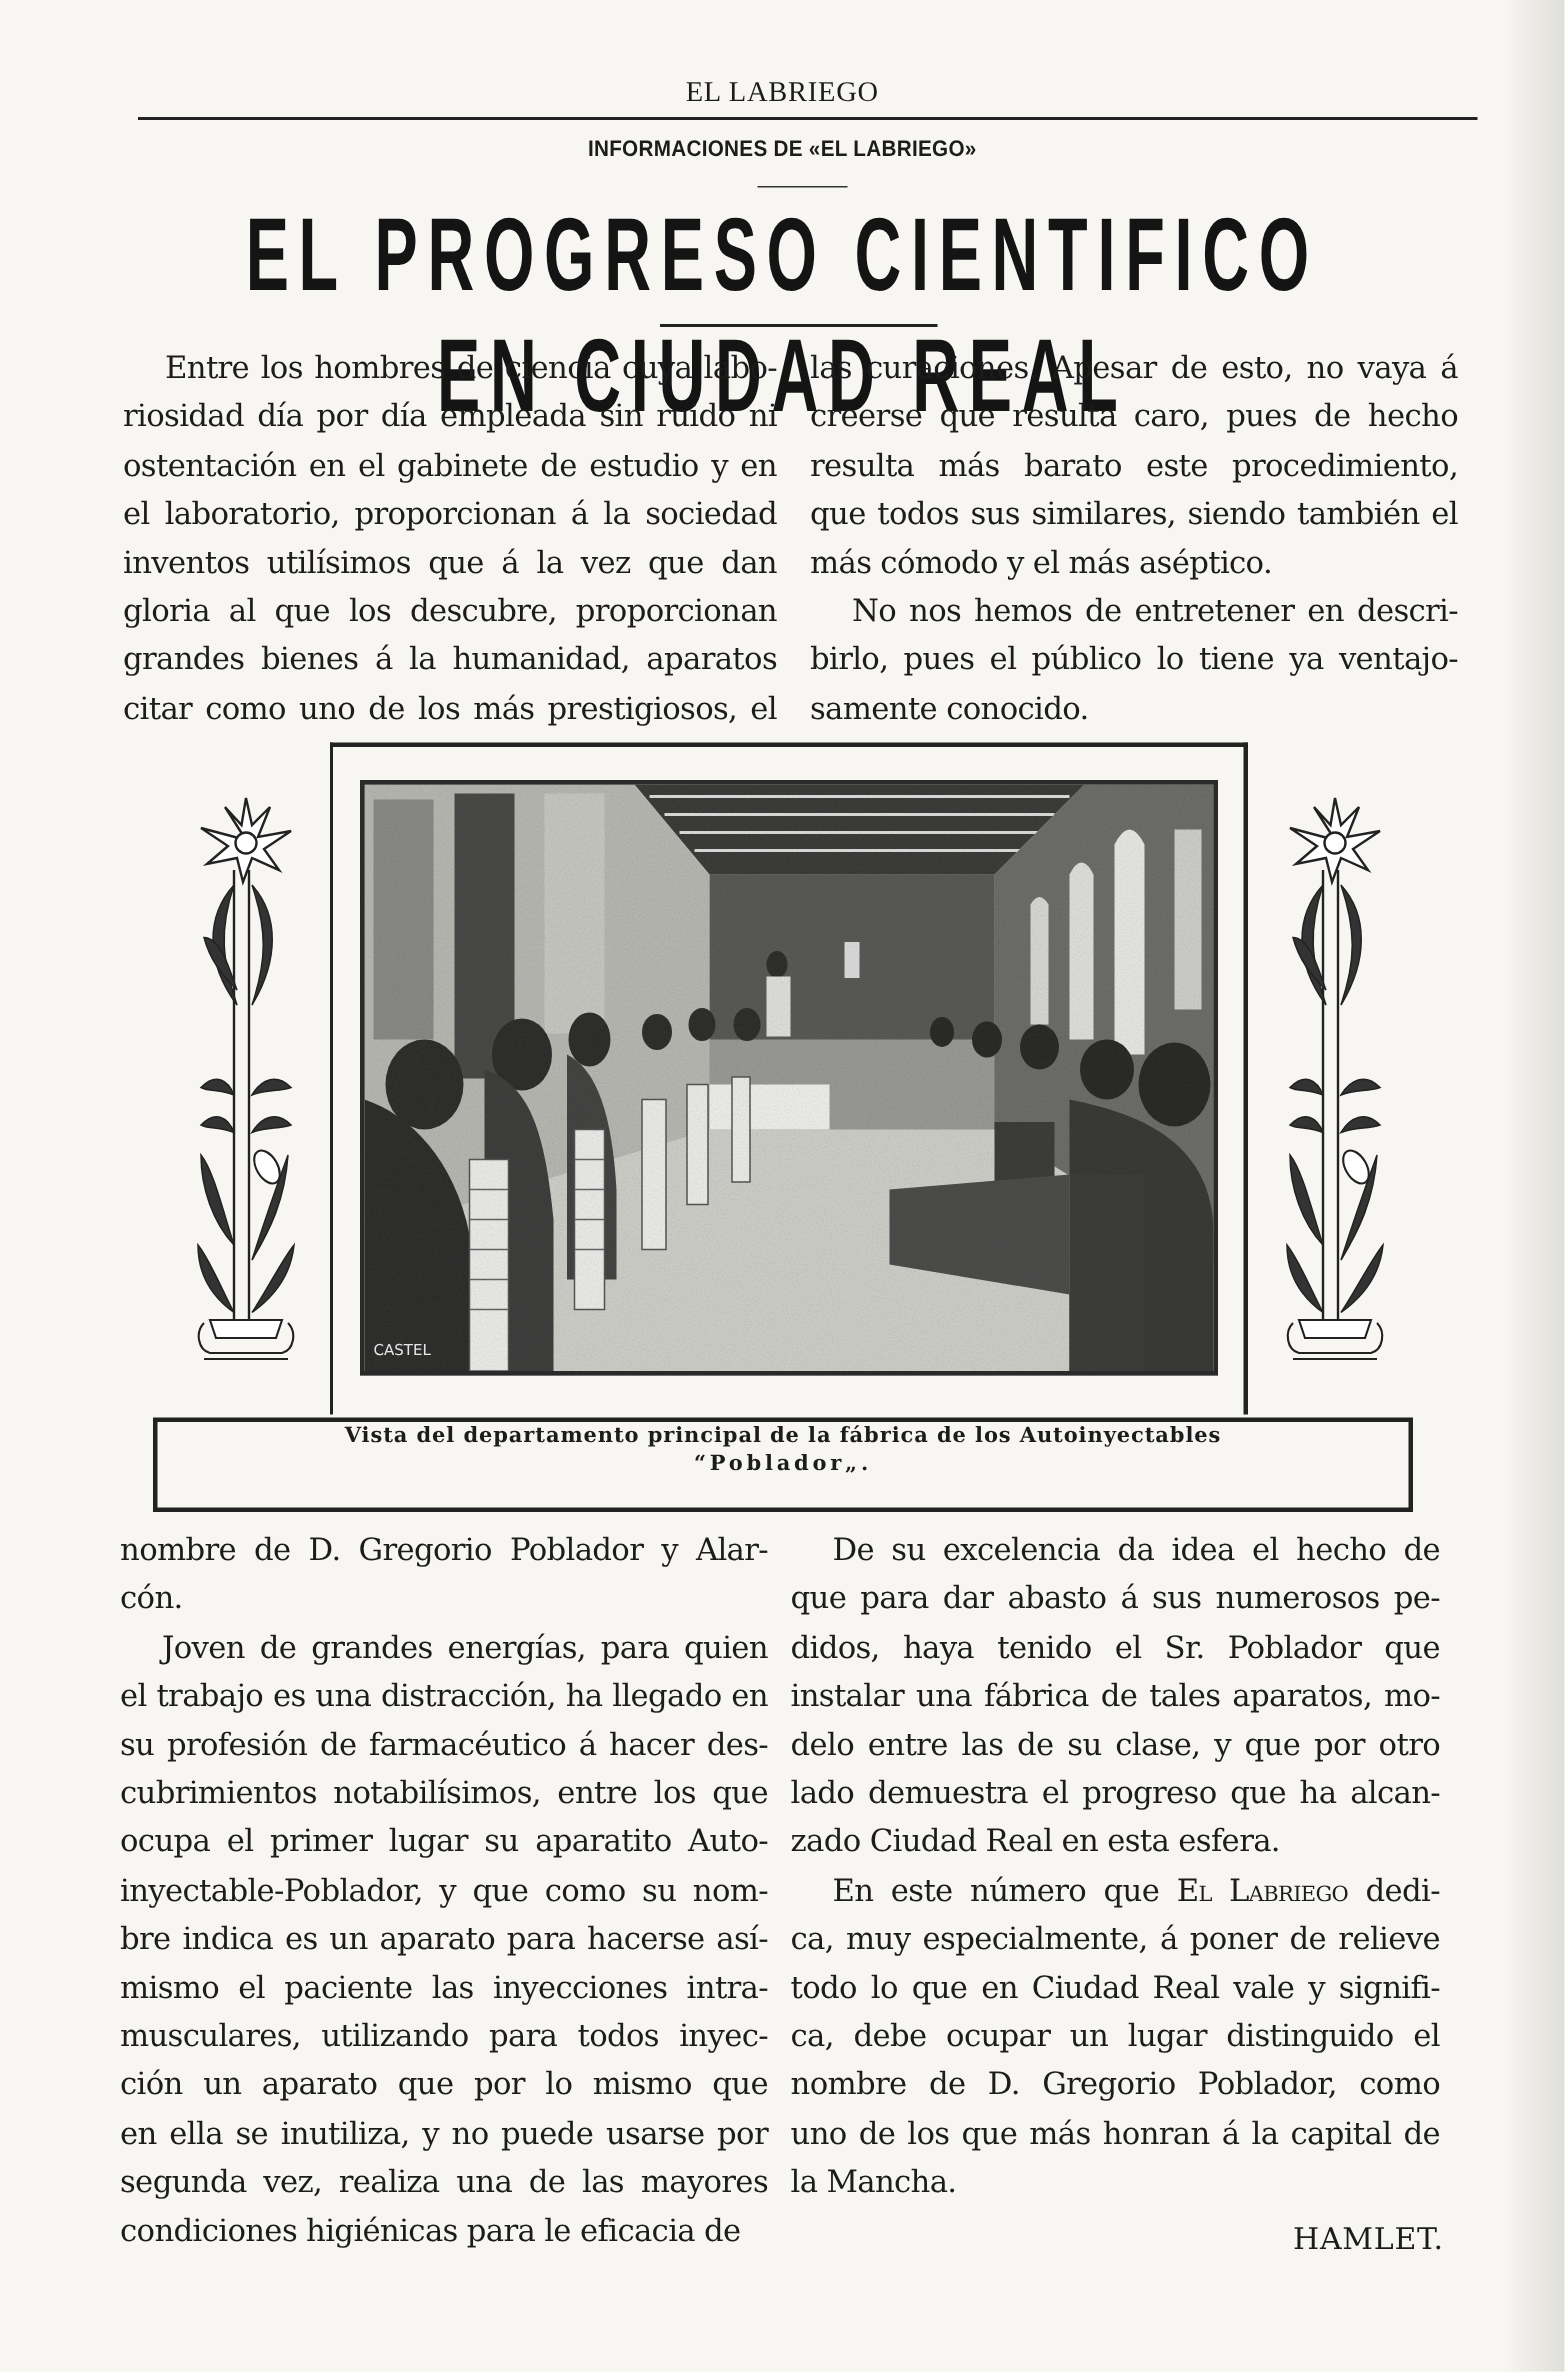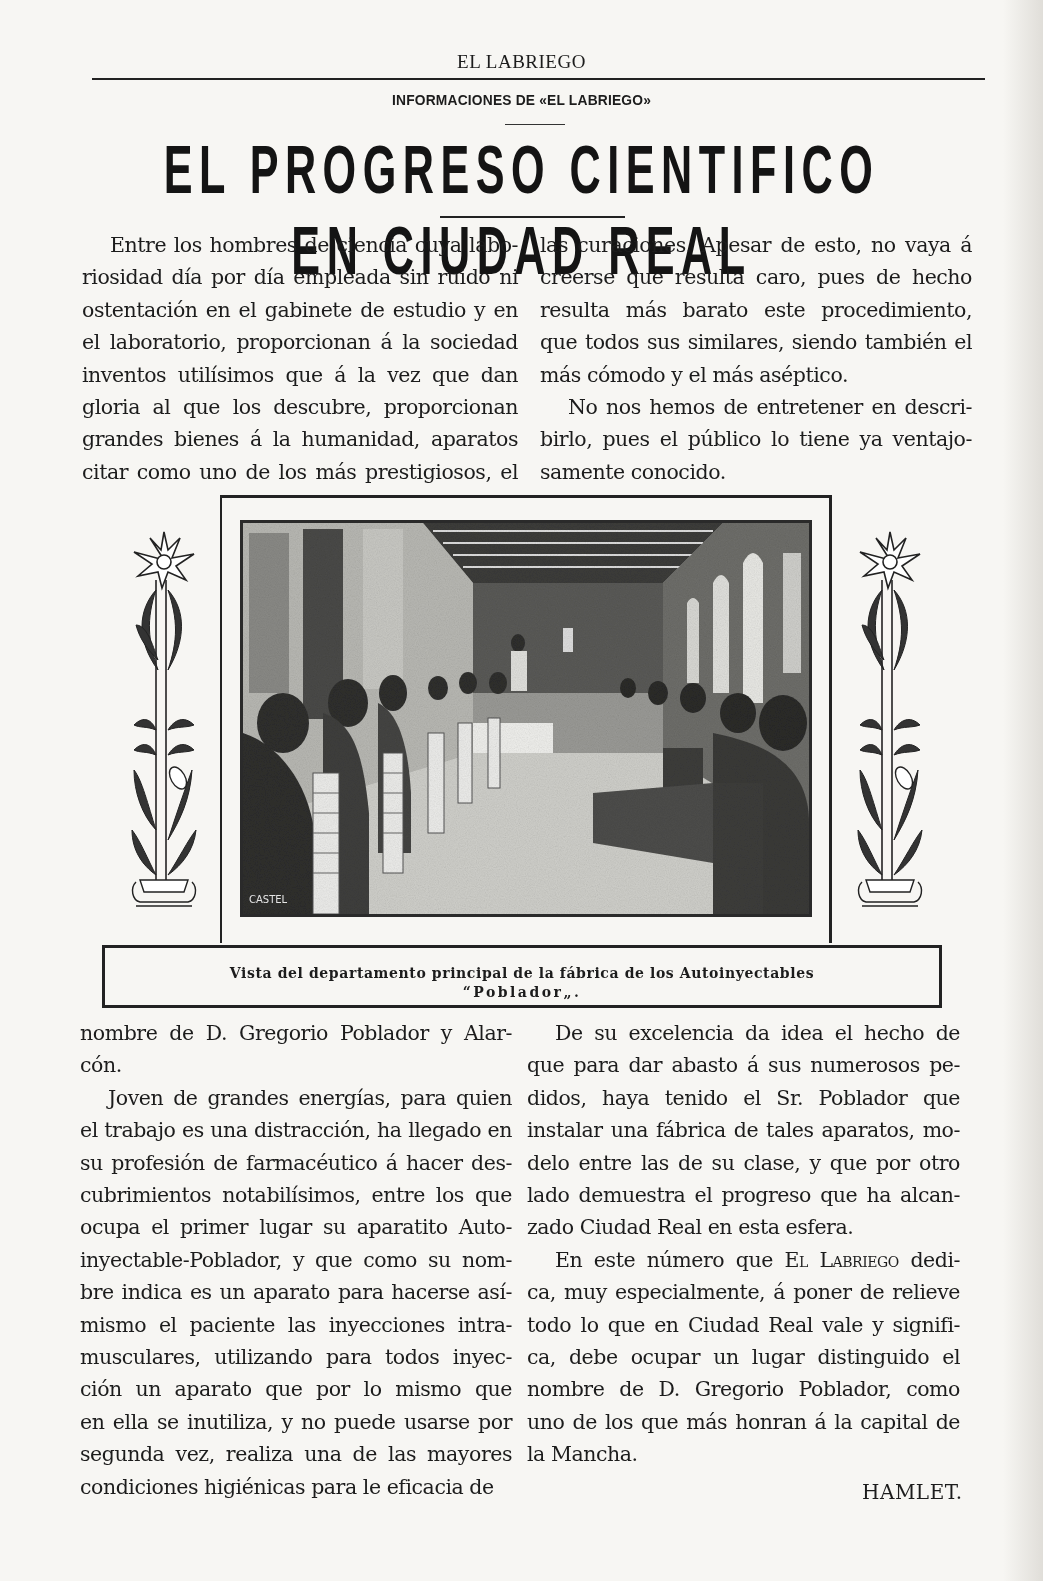--- a/index.html
+++ b/index.html
@@ -59,21 +59,21 @@
     }
     .photo {
       position: absolute; left: 240px; top: 520px; width: 572px; height: 397px;
       border: 3px solid #2a2a2a; box-sizing: border-box; overflow: hidden;
       background: #777;
     }
     .photo svg { display: block; }
     .caption-box {
       position: absolute; left: 102px; top: 945px; width: 840px; height: 63px;
       border: 3px solid #222; box-sizing: border-box; border-top-width: 3px;
-      text-align: center; padding-top: 16px;
+      text-align: center; padding-top: 0;
       font-family: "DejaVu Serif", serif; font-weight: bold; font-size: 14px; line-height: 19px;
       letter-spacing: 0.6px;
     }
     .caption-box .cap2 { letter-spacing: 2.5px; }
     .flower { position: absolute; top: 530px; width: 72px; height: 380px; }
     #flower-left { left: 128px; }
     #flower-right { left: 854px; }
     .signature {
       position: absolute; left: 818px; top: 1480px; font-size: 20px;
       font-family: "DejaVu Serif", serif; letter-spacing: 0.5px; margin-left: 44px;

